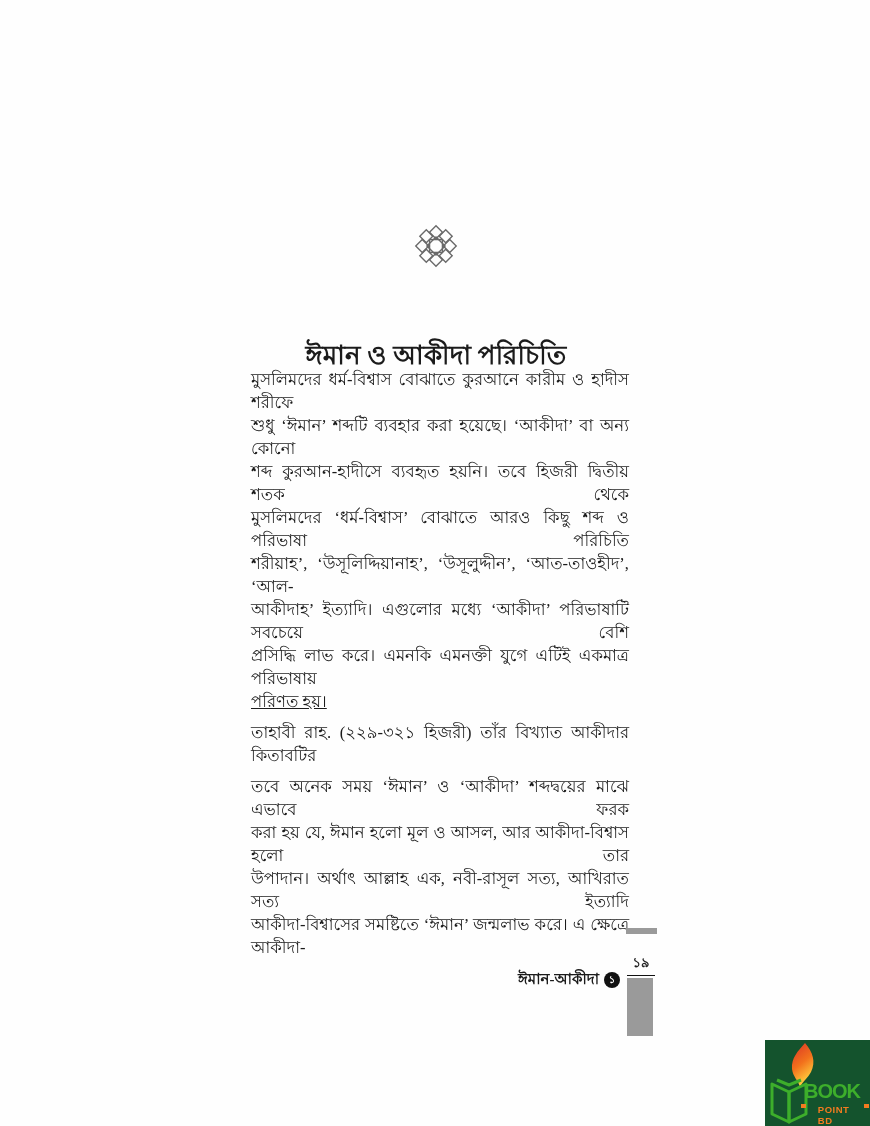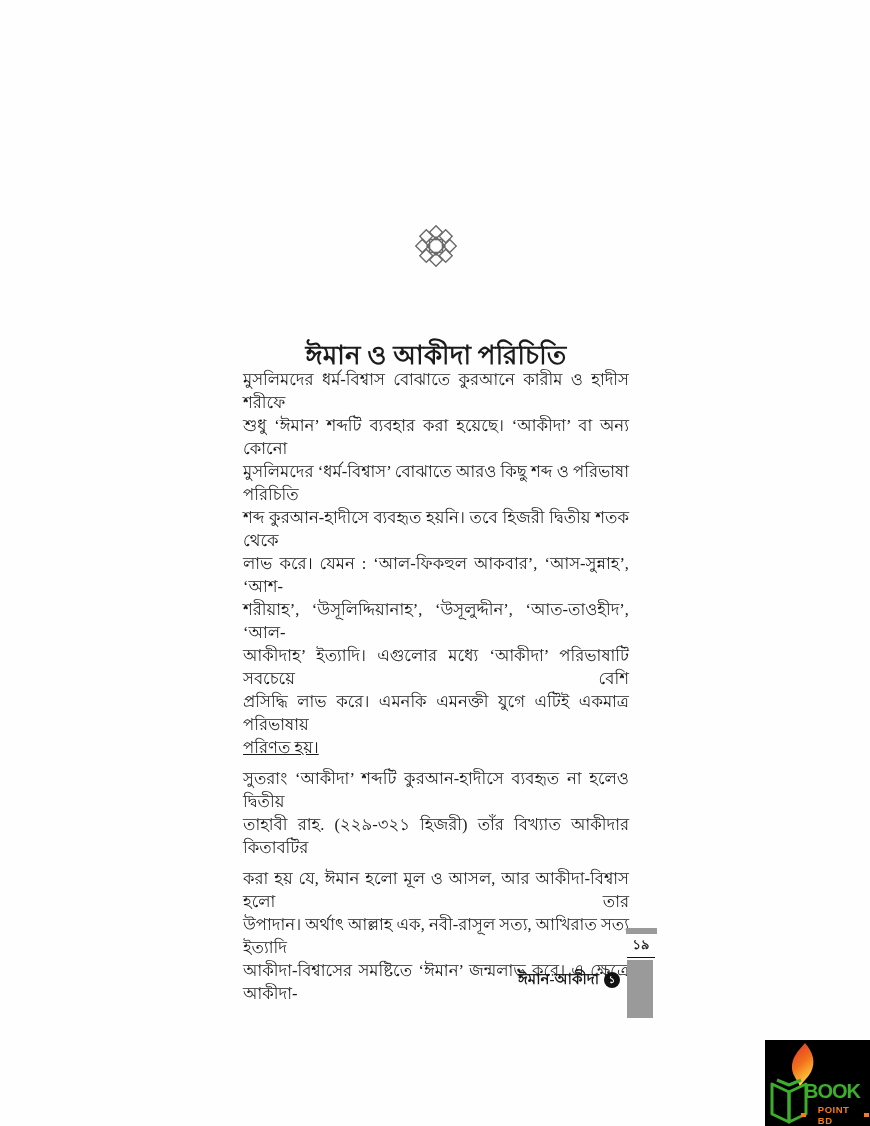--- a/index.html
+++ b/index.html
@@ -17,59 +17,59 @@
   .title{
     position:absolute;top:318px;left:243px;width:386px;
     text-align:center;font-size:26px;font-weight:bold;letter-spacing:0.2px;
   }
 
   .body-text{
     position:absolute;top:368px;left:243px;width:386px;
     font-size:16.5px;line-height:23px;
   }
   .para{margin:0 0 8px 0;}
-  .line{text-align:justify;text-align-last:justify;white-space:normal;}
+  .line{text-align:justify;text-align-last:justify;white-space:normal;margin-left:8px;}
   .line-end{text-align-last:left;text-decoration:underline;}
 
   .footer-line{
     position:absolute;top:967px;left:243px;width:377px;
     display:flex;justify-content:flex-end;align-items:center;gap:5px;
     font-size:15px;font-weight:bold;
   }
   .badge{
     width:16px;height:16px;border-radius:50%;background:#111;color:#fff;
     display:flex;align-items:center;justify-content:center;
     font-size:10px;line-height:1;font-weight:bold;
   }
 
   .page-tab{position:absolute;top:928px;left:626px;width:31px;}
   .tab-bar{width:31px;height:6px;background:#9a9a9a;}
   .tab-number{
-    width:28px;margin:1px 0 0 1px;text-align:center;
+    width:28px;margin:19px 0 0 1px;text-align:center;
     font-size:13px;font-weight:bold;color:#222;
     border-bottom:1.5px solid #111;padding-bottom:1px;
   }
   .tab-block{width:26px;height:58px;background:#9a9a9a;margin:2px 0 0 1px;}
 
   .logo{
     position:absolute;left:765px;top:1040px;width:105px;height:86px;
-    background:#000000;overflow:hidden;
+    background:#14532d;overflow:hidden;
   }
   .logo-flame{position:absolute;left:16px;top:2px;}
   .logo-book{position:absolute;left:4px;top:32px;}
   .logo-word1{
     position:absolute;left:39px;top:40px;width:64px;
     font-family:"Liberation Sans","DejaVu Sans",sans-serif;
     font-size:20px;font-weight:bold;color:#3dae2b;letter-spacing:-1px;
   }
   .logo-word2{
     position:absolute;left:36px;top:64px;width:68px;
     font-family:"Liberation Sans","DejaVu Sans",sans-serif;
     font-size:9.5px;font-weight:bold;color:#f47b20;letter-spacing:0.5px;
-    display:flex;align-items:center;gap:12px;
+    display:flex;align-items:flex-start;gap:12px;
   }
   .dash{display:inline-block;width:7px;height:4px;background:#f47b20;}
 </style>
 </head>
 <body>
 
 <div class="page">
 
   <div class="ornament">
     <svg width="44" height="44" viewBox="0 0 48 48">
@@ -87,33 +87,32 @@
       </g>
     </svg>
   </div>
 
   <h1 class="title">ঈমান ও আকীদা পরিচিতি</h1>
 
   <div class="body-text">
       <div class="para">
         <div class="line">মুসলিমদের ধর্ম-বিশ্বাস বোঝাতে কুরআনে কারীম ও হাদীস শরীফে</div>
         <div class="line">শুধু ‘ঈমান’ শব্দটি ব্যবহার করা হয়েছে। ‘আকীদা’ বা অন্য কোনো</div>
+        <div class="line">শব্দ কুরআন-হাদীসে ব্যবহৃত হয়নি। তবে হিজরী দ্বিতীয় শতক থেকে</div>
         <div class="line">মুসলিমদের ‘ধর্ম-বিশ্বাস’ বোঝাতে আরও কিছু শব্দ ও পরিভাষা পরিচিতি</div>
-        <div class="line">শব্দ কুরআন-হাদীসে ব্যবহৃত হয়নি। তবে হিজরী দ্বিতীয় শতক থেকে</div>
-        <div class="line">লাভ করে। যেমন : ‘আল-ফিকহুল আকবার’, ‘আস-সুন্নাহ’, ‘আশ-</div>
         <div class="line">শরীয়াহ’, ‘উসূলিদ্দিয়ানাহ’, ‘উসূলুদ্দীন’, ‘আত-তাওহীদ’, ‘আল-</div>
         <div class="line">আকীদাহ’ ইত্যাদি। এগুলোর মধ্যে ‘আকীদা’ পরিভাষাটি সবচেয়ে বেশি</div>
         <div class="line">প্রসিদ্ধি লাভ করে। এমনকি এমনক্তী যুগে এটিই একমাত্র পরিভাষায়</div>
         <div class="line line-end">পরিণত হয়।</div>
       </div>
       <div class="para">
-        <div class="line">সুতরাং ‘আকীদা’ শব্দটি কুরআন-হাদীসে ব্যবহৃত না হলেও দ্বিতীয়</div>
         <div class="line">তাহাবী রাহ. (২২৯-৩২১ হিজরী) তাঁর বিখ্যাত আকীদার কিতাবটির</div>
       </div>
       <div class="para">
+        <div class="line">তবে অনেক সময় ‘ঈমান’ ও ‘আকীদা’ শব্দদ্বয়ের মাঝে এভাবে ফরক</div>
         <div class="line">করা হয় যে, ঈমান হলো মূল ও আসল, আর আকীদা-বিশ্বাস হলো তার</div>
         <div class="line">উপাদান। অর্থাৎ আল্লাহ এক, নবী-রাসূল সত্য, আখিরাত সত্য ইত্যাদি</div>
         <div class="line">আকীদা-বিশ্বাসের সমষ্টিতে ‘ঈমান’ জন্মলাভ করে। এ ক্ষেত্রে আকীদা-</div>
       </div>
     </div>
 
   <div class="footer-line">
     <span>ঈমান-আকীদা</span>
     <span class="badge">১</span>
   </div>

